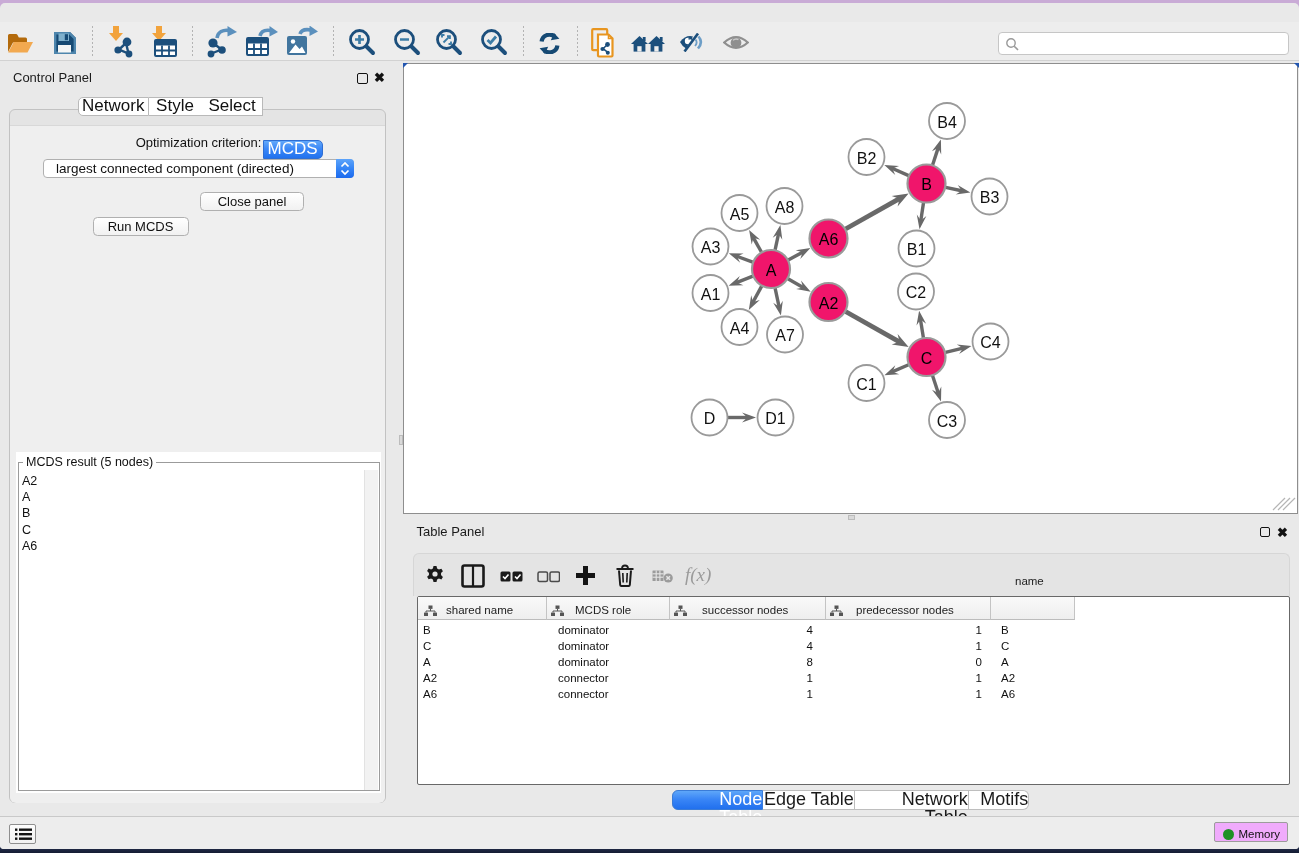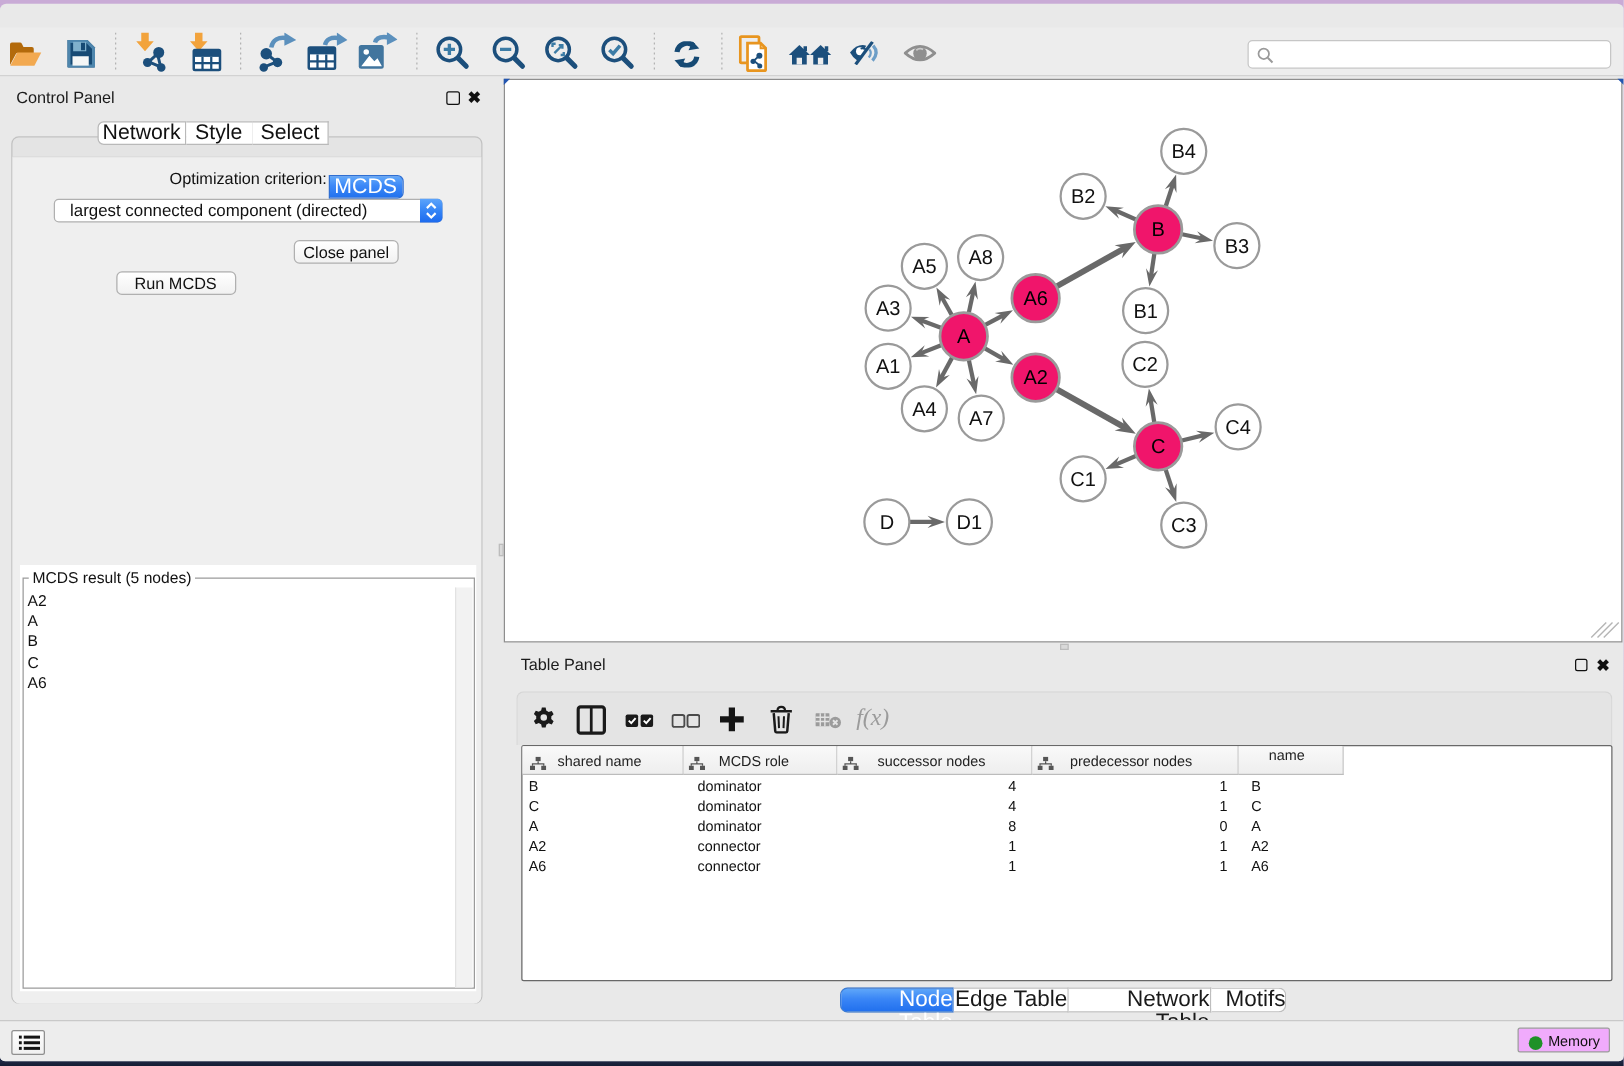--- a/index.html
+++ b/index.html
@@ -234,21 +234,21 @@
 <div class="tabseg tabsel abs" style="left:262.5px;width:60px;border-radius:0 5px 5px 0;margin-top:43px;">MCDS</div>
 <div id="combo" class="abs">
       <span style="position:absolute;left:12px;top:1px;">largest connected component (directed)</span>
   <div class="cap"><svg width="16" height="17" viewBox="0 0 16 17" style="margin:1px 0 0 1px">
     <path d="M4.5 6.5 L8 3 L11.5 6.5" fill="none" stroke="#fff" stroke-width="1.7"></path>
     <path d="M4.5 10.5 L8 14 L11.5 10.5" fill="none" stroke="#fff" stroke-width="1.7"></path>
   </svg></div>
 </div>
 <div id="optlabel" class="abs">Optimization criterion:</div>
 <div class="btn abs" style="left:92.5px;width:96px;margin-top:25px;">Run MCDS</div>
-<div class="btn abs" style="left:200px;width:84px;margin-left:35px;">Close panel</div>
+<div class="btn abs" style="left:200px;width:104px;">Close panel</div>
 <div id="result" class="abs">
   <div class="tborder"></div>
   <div class="legend">MCDS result (5 nodes)</div>
   <div class="items">A2<br>A<br>B<br>C<br>A6</div>
   <div class="sbar"></div>
 </div>
 <div class="grip abs" style="left:398.5px;top:432px;width:4.5px;height:9.5px;"></div>
 <div class="grip abs" style="left:847.5px;top:511.5px;width:7px;height:5.5px;"></div>
 
 <div id="netwin" class="abs">
@@ -424,21 +424,21 @@
         <rect x="4.5" y="0.5" width="4" height="3.4"></rect>
         <rect x="0" y="7.6" width="4" height="3.4"></rect>
         <rect x="9" y="7.6" width="4" height="3.4"></rect>
       </g>
   <path d="M6.5 4 V6 M2 7.6 V6 H11 V7.6" stroke="#555" stroke-width="1" fill="none"></path>
 </svg>
 <div class="thtxt abs" style="left:446px;top:601px;">shared name</div>
 <div class="thtxt abs" style="left:575px;top:601px;">MCDS role</div>
 <div class="thtxt abs" style="left:702px;top:601px;">successor nodes</div>
 <div class="thtxt abs" style="left:856px;top:601px;">predecessor nodes</div>
-<div class="thtxt abs" style="left:1003px;top:596px;padding-left:12px;">name</div>
+<div class="thtxt abs" style="left:1003px;top:572px;padding-left:12px;">name</div>
 <div class="cell" style="left:423px;top:621px;">B</div>
 <div class="cell" style="left:423px;top:637px;">C</div>
 <div class="cell" style="left:423px;top:653px;">A</div>
 <div class="cell" style="left:423px;top:669px;">A2</div>
 <div class="cell" style="left:423px;top:685px;">A6</div>
 <div class="cell" style="left:558px;top:621px;">dominator</div>
 <div class="cell" style="left:558px;top:637px;">dominator</div>
 <div class="cell" style="left:558px;top:653px;">dominator</div>
 <div class="cell" style="left:558px;top:669px;">connector</div>
 <div class="cell" style="left:558px;top:685px;">connector</div>

